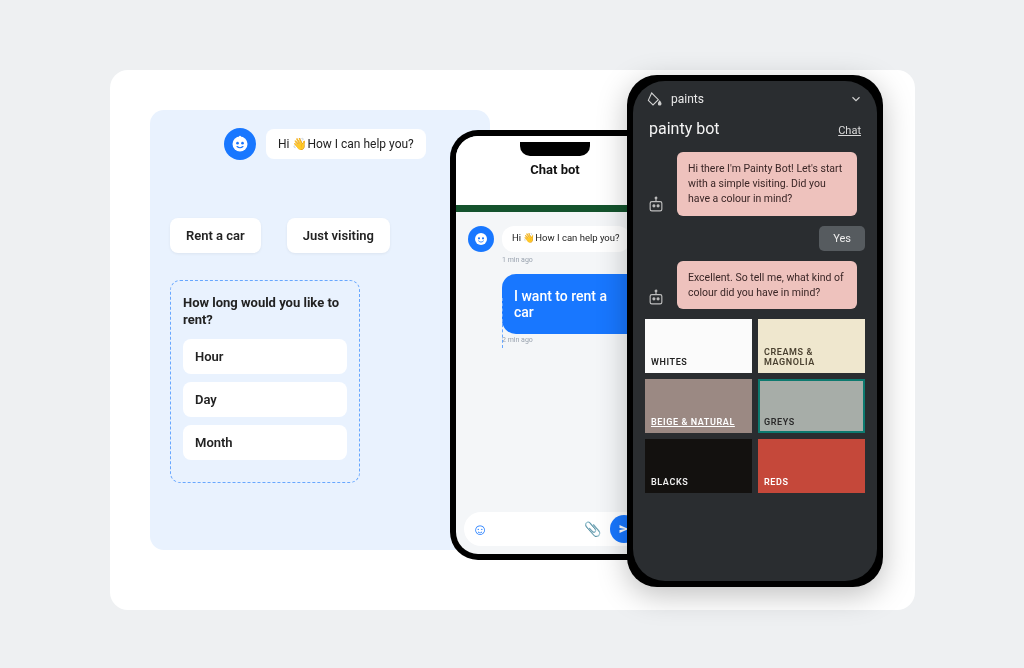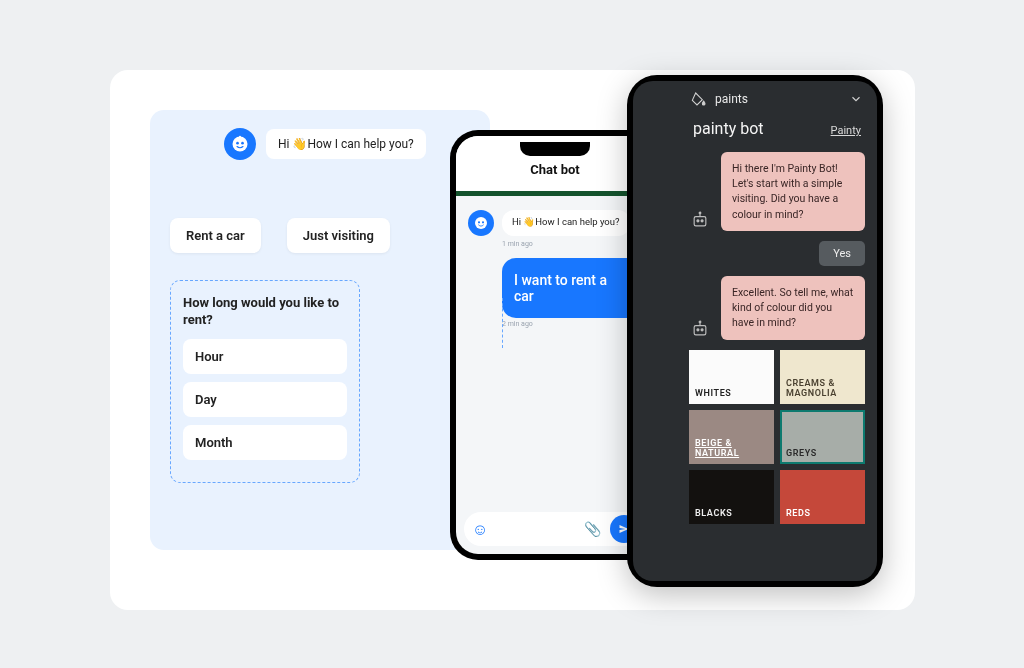--- a/index.html
+++ b/index.html
@@ -59,22 +59,22 @@
   }
   .phone1-screen {
     width:100%; height:100%; background:#f4f6f8; border-radius:22px;
     overflow:hidden; position:relative;
   }
   .phone1-notch {
     position:absolute; top:6px; left:50%; transform:translateX(-50%);
     width:70px; height:14px; background:#000; border-radius:0 0 10px 10px;
   }
   .p1-header {
-    text-align:center; font-size:13px; font-weight:700; padding:26px 0 14px;
-    color:#111; border-bottom:5px solid #14532d; background:#fff;
+    text-align:center; font-size:13px; font-weight:700; padding:26px 0 28px;
+    color:#111; border-bottom:7px solid #14532d; background:#fff;
   }
   .p1-body { padding:14px 12px; }
   .p1-row { display:flex; gap:8px; margin-bottom:4px; }
   .p1-avatar {
     width:26px; height:26px; border-radius:50%; background:#1877ff;
     display:flex; align-items:center; justify-content:center; flex-shrink:0;
   }
   .p1-avatar svg { width:16px; height:16px; }
   .p1-bubble-bot {
     background:#fff; border-radius:12px; padding:6px 10px;
@@ -125,22 +125,22 @@
   .pill.active { background:#1877ff; color:#fff; }
 
   
   .phone2 {
     position:absolute; left:627px; top:75px;
     width:256px; height:512px;
     background:#000; border-radius:30px; padding:6px;
     box-shadow:0 8px 30px rgba(0,0,0,0.25);
   }
   .phone2-screen {
-    width:100%; height:100%; background:#2a2d30; border-radius:20px;
-    overflow:hidden; position:relative; color:#e8e8e8;padding-left:44px;
+    width:100%; height:100%; background:#2a2d30; border-radius:32px;
+    overflow:hidden; position:relative; color:#e8e8e8;
   }
   .p2-top {
     display:flex; align-items:center; padding:10px 14px 6px; gap:8px;
   }
   .paint-icon { width:16px; height:16px; }
   .p2-top-title { font-size:12px; color:#e8e8e8; flex:1; }
   .chevron { width:14px; height:14px; }
   .p2-header {
     display:flex; justify-content:space-between; align-items:baseline;
     padding:6px 16px 14px;
@@ -283,21 +283,21 @@
           <path d="M7 3l10 10-8 8L2 14z"></path>
           <path d="M19 15c0 0 2 2.5 2 4a2 2 0 11-4 0c0-1.5 2-4 2-4z" fill="#cfcfcf"></path>
         </svg>
       <span class="p2-top-title">paints</span>
       <svg class="chevron" viewBox="0 0 24 24" fill="none" stroke="#cfcfcf" stroke-width="2">
           <path d="M6 9l6 6 6-6"></path>
         </svg>
     </div>
     <div class="p2-header">
       <span class="p2-header-title">painty bot</span>
-      <span class="p2-close">Painty</span>
+      <span class="p2-close">Chat</span>
     </div>
     <div class="p2-body">
       <div class="p2-msg-row">
         <div class="p2-bot-icon">
           <svg viewBox="0 0 24 24" fill="none" stroke="#bdbdbd" stroke-width="1.4">
               <rect x="5" y="8" width="14" height="11" rx="2"></rect>
               <circle cx="9.5" cy="13" r="1.2" fill="#bdbdbd"></circle>
               <circle cx="14.5" cy="13" r="1.2" fill="#bdbdbd"></circle>
               <path d="M12 4v4"></path>
               <circle cx="12" cy="3.5" r="1"></circle>

